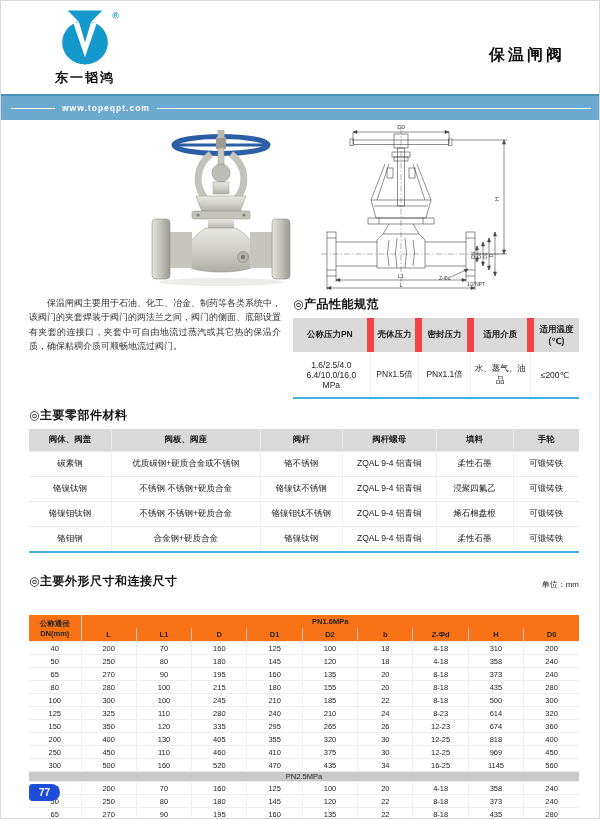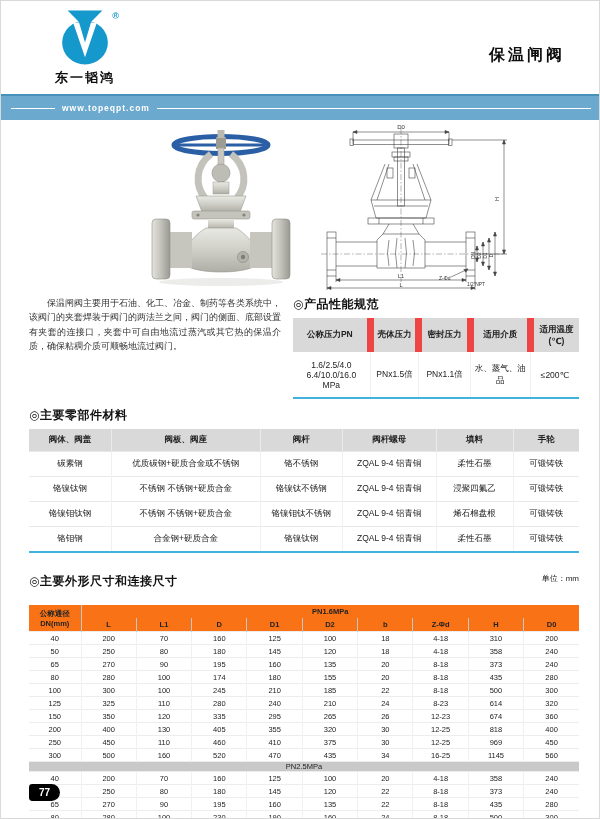--- a/index.html
+++ b/index.html
@@ -48,30 +48,30 @@
 
   .materials { padding:8px 20px 0 28px; }
   #mat-table { font-size:8.5px; table-layout:fixed; }
   #mat-table th { padding:5px 1px; border-left:1px solid #eaeaea; }
   #mat-table th:first-child { border-left:none; }
   #mat-table td { padding:6px 1px; border-top:1px solid #e8e8e8; border-left:1px solid #f0f0f0; }
   #mat-table td:first-child { border-left:none; }
   #mat-table col.m1{width:15%} #mat-table col.m2{width:27%} #mat-table col.m3{width:15%} #mat-table col.m4{width:17%} #mat-table col.m5{width:14%} #mat-table col.m6{width:12%}
 
   .dims { padding:20px 20px 0 28px; }
-  .dims-head { display:flex; justify-content:space-between; align-items:flex-start; margin-bottom:10px; }
+  .dims-head { display:flex; justify-content:space-between; align-items:center; margin-bottom:20px; }
   .unit { font-size:8px; color:#222; }
   #dim-table { font-size:7.5px; table-layout:fixed; }
   #dim-table th { padding:2px 1px; background:#f97316; border-left:1px solid #c6c6c6; }
   #dim-table th.dn { white-space:pre-line; width:52px; border-left:none; }
   #dim-table td { padding:1.5px 1px; border-top:1px solid #ededed; border-left:1px solid #f1f1f1; }
   #dim-table td:first-child { border-left:none; }
   #dim-table tr.band td { background:#c9c9c9; padding:0; border-left:none; }
 
-  .page-badge { position:absolute; left:28px; top:783px; width:31px; height:17px; background:#000000; color:#fff;
+  .page-badge { position:absolute; left:28px; top:783px; width:31px; height:17px; background:#1d4ed8; color:#fff;
     font-size:10px; font-weight:bold; display:flex; align-items:center; justify-content:center;
     border-radius:4px 10px 10px 4px; }
 
   svg text { font-family:"Liberation Sans","DejaVu Sans",sans-serif; }
 </style>
 </head>
 <body>
 
 <div class="page">
 
@@ -385,21 +385,21 @@
             <td>135</td>
             <td>20</td>
             <td>8-18</td>
             <td>373</td>
             <td>240</td>
           </tr>
           <tr>
             <td>80</td>
             <td>280</td>
             <td>100</td>
-            <td>174</td>
+            <td>215</td>
             <td>180</td>
             <td>155</td>
             <td>20</td>
             <td>8-18</td>
             <td>435</td>
             <td>280</td>
           </tr>
           <tr>
             <td>100</td>
             <td>300</td>

